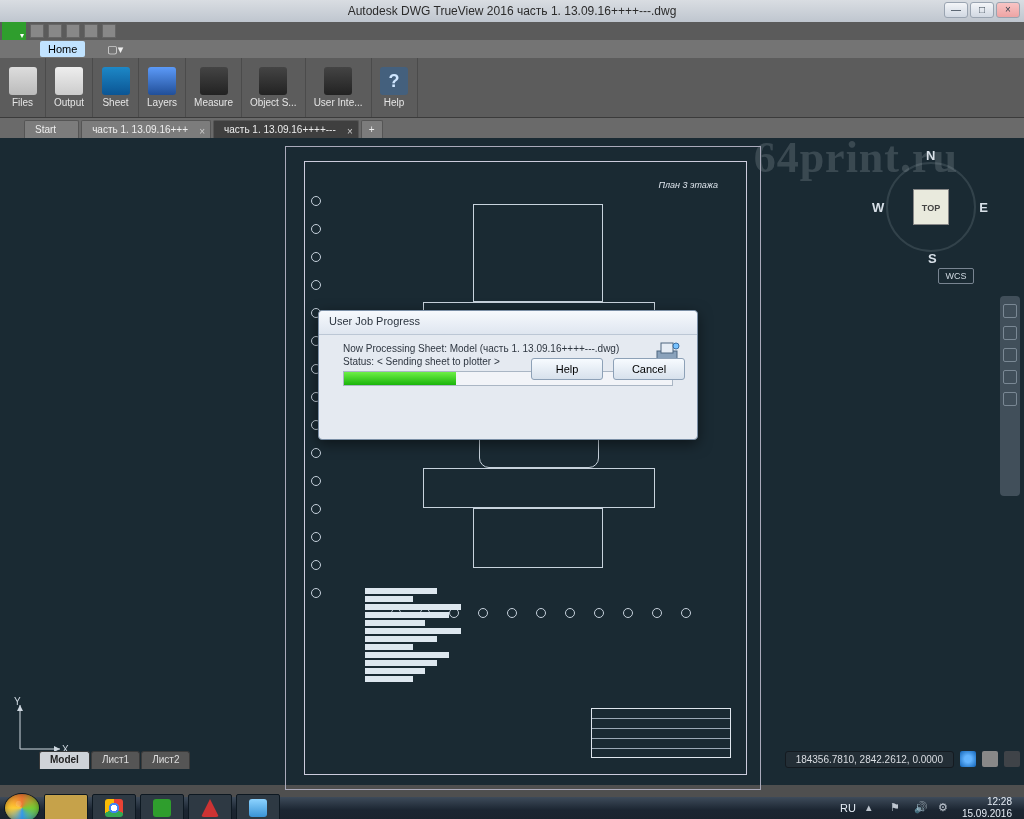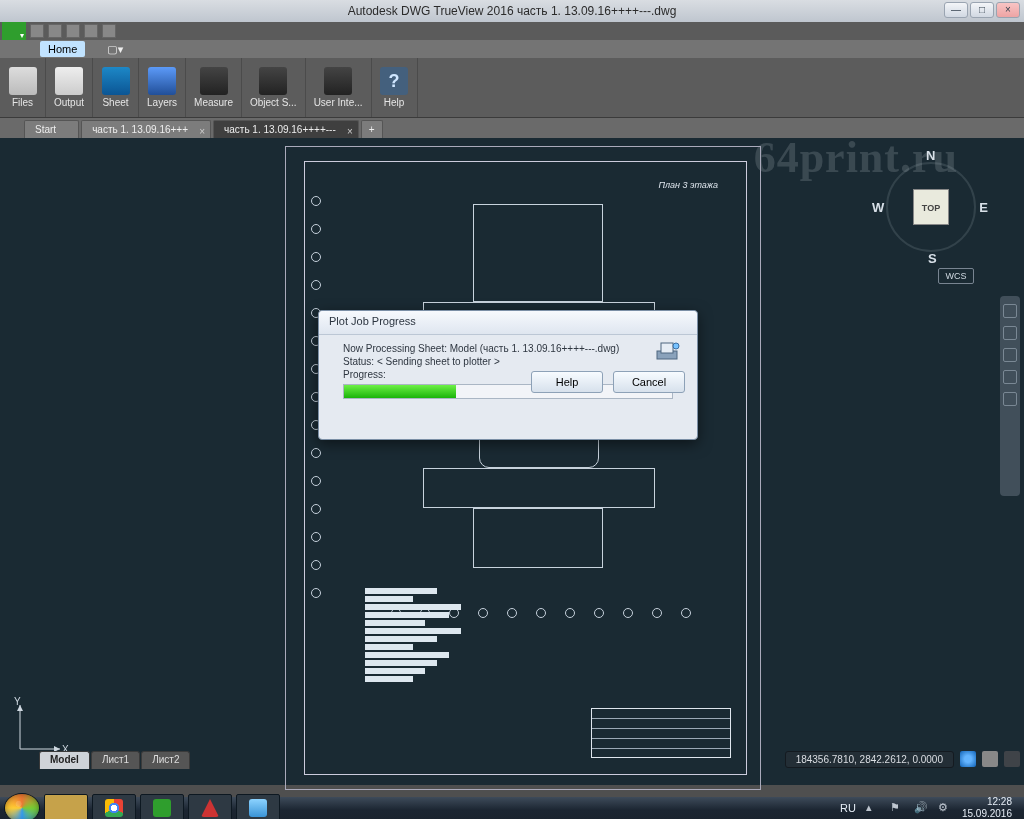--- a/index.html
+++ b/index.html
@@ -294,32 +294,31 @@
 
   <div class="statusbar">
     <div class="coord">184356.7810, 2842.2612, 0.0000</div>
     <div class="stat-ic stat-blue"></div>
     <div class="stat-ic stat-gray"></div>
     <div class="stat-ic stat-box"></div>
   </div>
 </div>
 
 <div class="dialog">
-  <div class="dlg-title">Plot Job Progress</div>
+  <div class="dlg-title">User Job Progress</div>
   <div class="dlg-body">
     <div class="dlg-icon">
       <svg viewBox="0 0 28 28">
           <rect x="4" y="14" width="20" height="8" fill="#8aa2bb" stroke="#4e6780"></rect>
           <rect x="8" y="6" width="12" height="10" fill="#e6edf5" stroke="#4e6780"></rect>
           <circle cx="23" cy="9" r="3" fill="#78c3ff" stroke="#3a6fa5"></circle>
         </svg>
     </div>
     <p>Now Processing Sheet: Model (часть 1. 13.09.16++++---.dwg)</p>
     <p>Status: &lt; Sending sheet to plotter &gt;</p>
-    <p>Progress:</p>
     <div class="progress-bar">
       <div class="progress-fill"></div>
     </div>
     <div class="dlg-buttons">
       <button class="dlg-btn">Help</button>
       <button class="dlg-btn">Cancel</button>
     </div>
   </div>
 </div>
 

